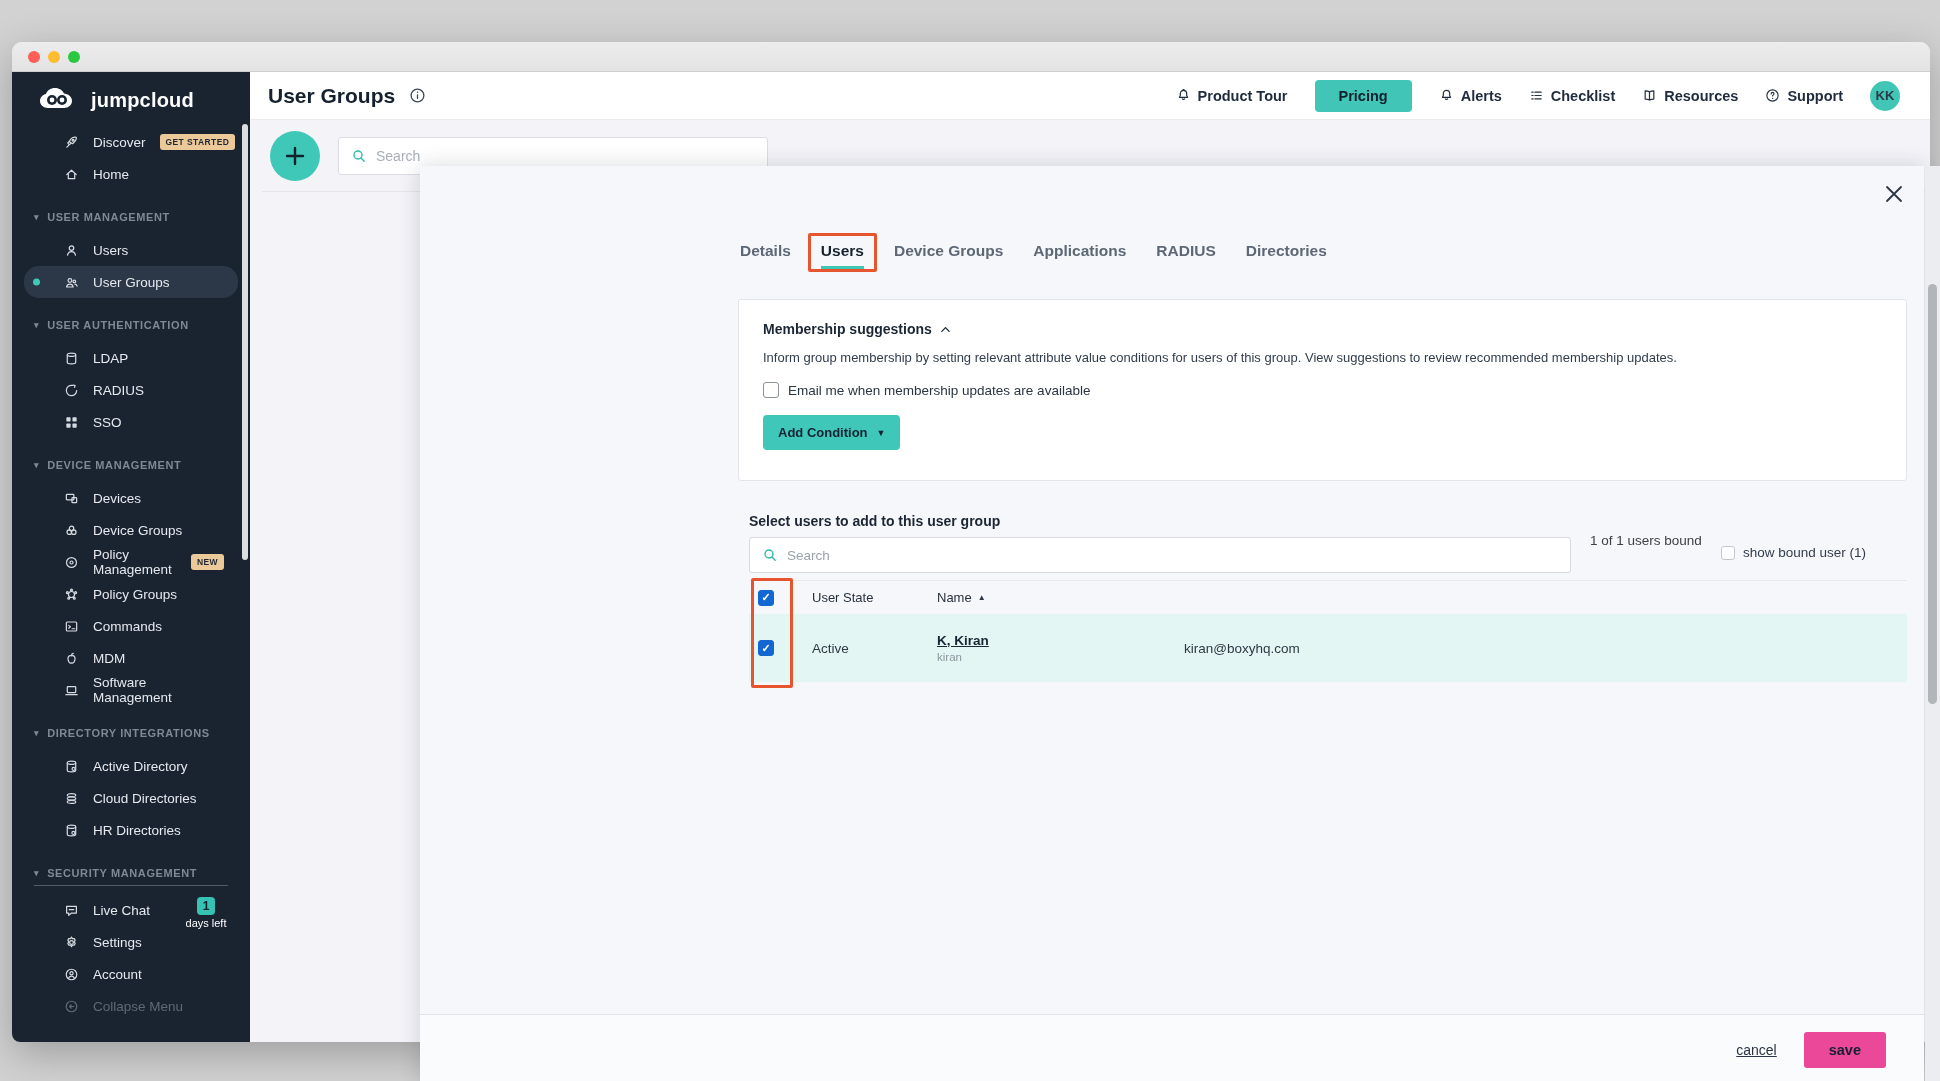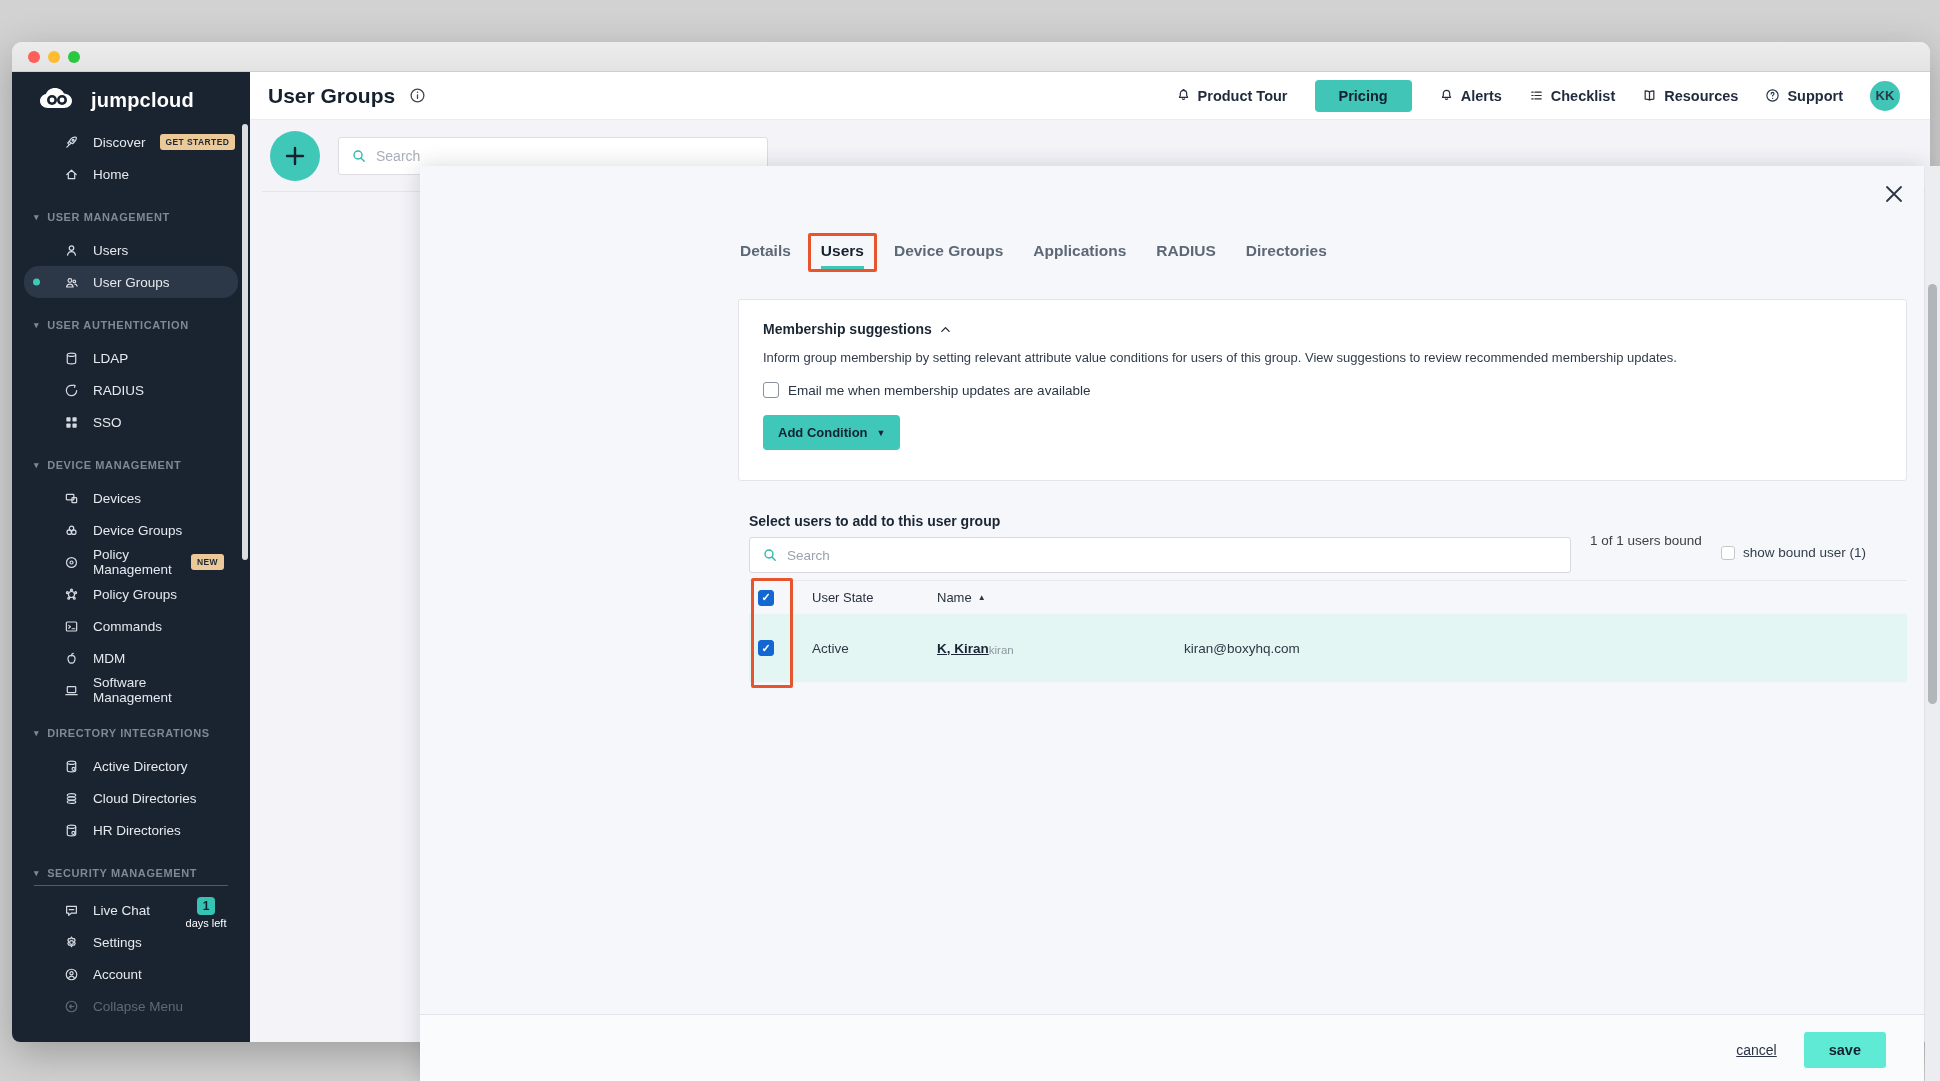--- a/index.html
+++ b/index.html
@@ -167,21 +167,21 @@
     position:absolute; left:331px; top:412px; width:42px; height:110px;
     border:3px solid #e7552e; border-radius:2px; pointer-events:none; z-index:6;
   }
 
   .modal-footer {
     position:absolute; left:0; right:0; top:848px; height:70px; background:#fafbfd;
     border-top:1px solid #e3e4e8; display:flex; align-items:center; justify-content:flex-end;
     padding-right:38px; gap:27px;
   }
   .cancel-link { font-size:14px; color:#2a3443; text-decoration:underline; cursor:default; }
-  .save-btn { background:#5eead4; color:#132230; border:none; border-radius:3px; padding:10px 25px; font-size:14.5px; font-weight:700; font-family:inherit; }
+  .save-btn { background:#ec4899; color:#132230; border:none; border-radius:3px; padding:10px 25px; font-size:14.5px; font-weight:700; font-family:inherit; }
 
   
   .win-scroll { position:absolute; left:1913px; top:124px; width:15px; height:918px; background:#ecedf0; z-index:7; }
   .win-scroll .thumb { position:absolute; left:3px; top:118px; width:9px; height:420px; border-radius:5px; background:#b2b5ba; }
 
   .ic { display:inline-block; }
   svg { display:block; }
 </style>
 </head>
 <body>
@@ -539,21 +539,21 @@
           <span class="c-name">
             <span>Name</span>
             <span class="sort-asc">▲</span>
           </span>
         </div>
         <div class="t-row t-body-row">
           <span class="c-check">
             <span class="cb checked">✓</span>
           </span>
           <span class="c-state">Active</span>
-          <span class="c-name" style="flex-direction:row; align-items:flex-start; gap:0;">
+          <span class="c-name" style="flex-direction:column; align-items:flex-start; gap:0;">
             <a class="user-link">K, Kiran</a>
             <span class="user-sub">kiran</span>
           </span>
           <span class="c-email">kiran@boxyhq.com</span>
         </div>
       </div>
       <div class="checkbox-annotation"></div>
 
       <div class="modal-footer">
         <a class="cancel-link">cancel</a>

